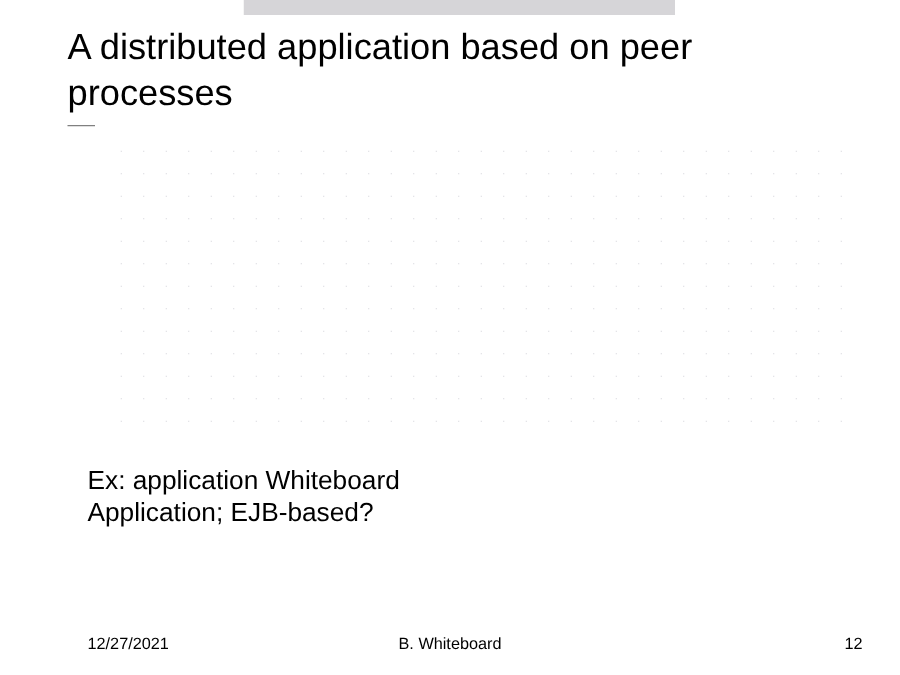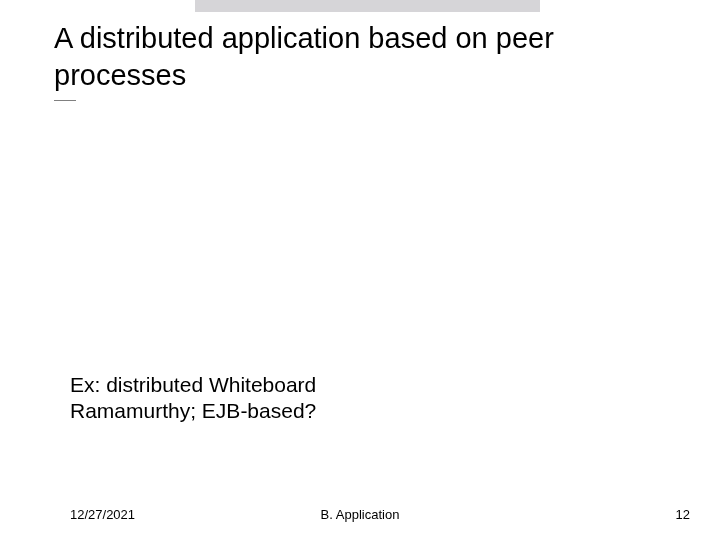--- a/index.html
+++ b/index.html
@@ -106,21 +106,21 @@
 <div class="slide">
 
   <div class="top-bar"></div>
 
   <div class="title">A distributed application based on peer processes</div>
 
   <div class="title-underline"></div>
 
   <div class="dotted-area"></div>
 
-  <div class="body-text">Ex: distributed Whiteboard Ramamurthy; EJB-based?</div>
+  <div class="body-text">Ex: application Whiteboard Application; EJB-based?</div>
 
   <div class="footer">
     <div class="footer-date">12/27/2021</div>
-    <div class="footer-author">B. Application</div>
+    <div class="footer-author">B. Whiteboard</div>
     <div class="footer-page">12</div>
   </div>
 
 </div>
 
 </body></html>

